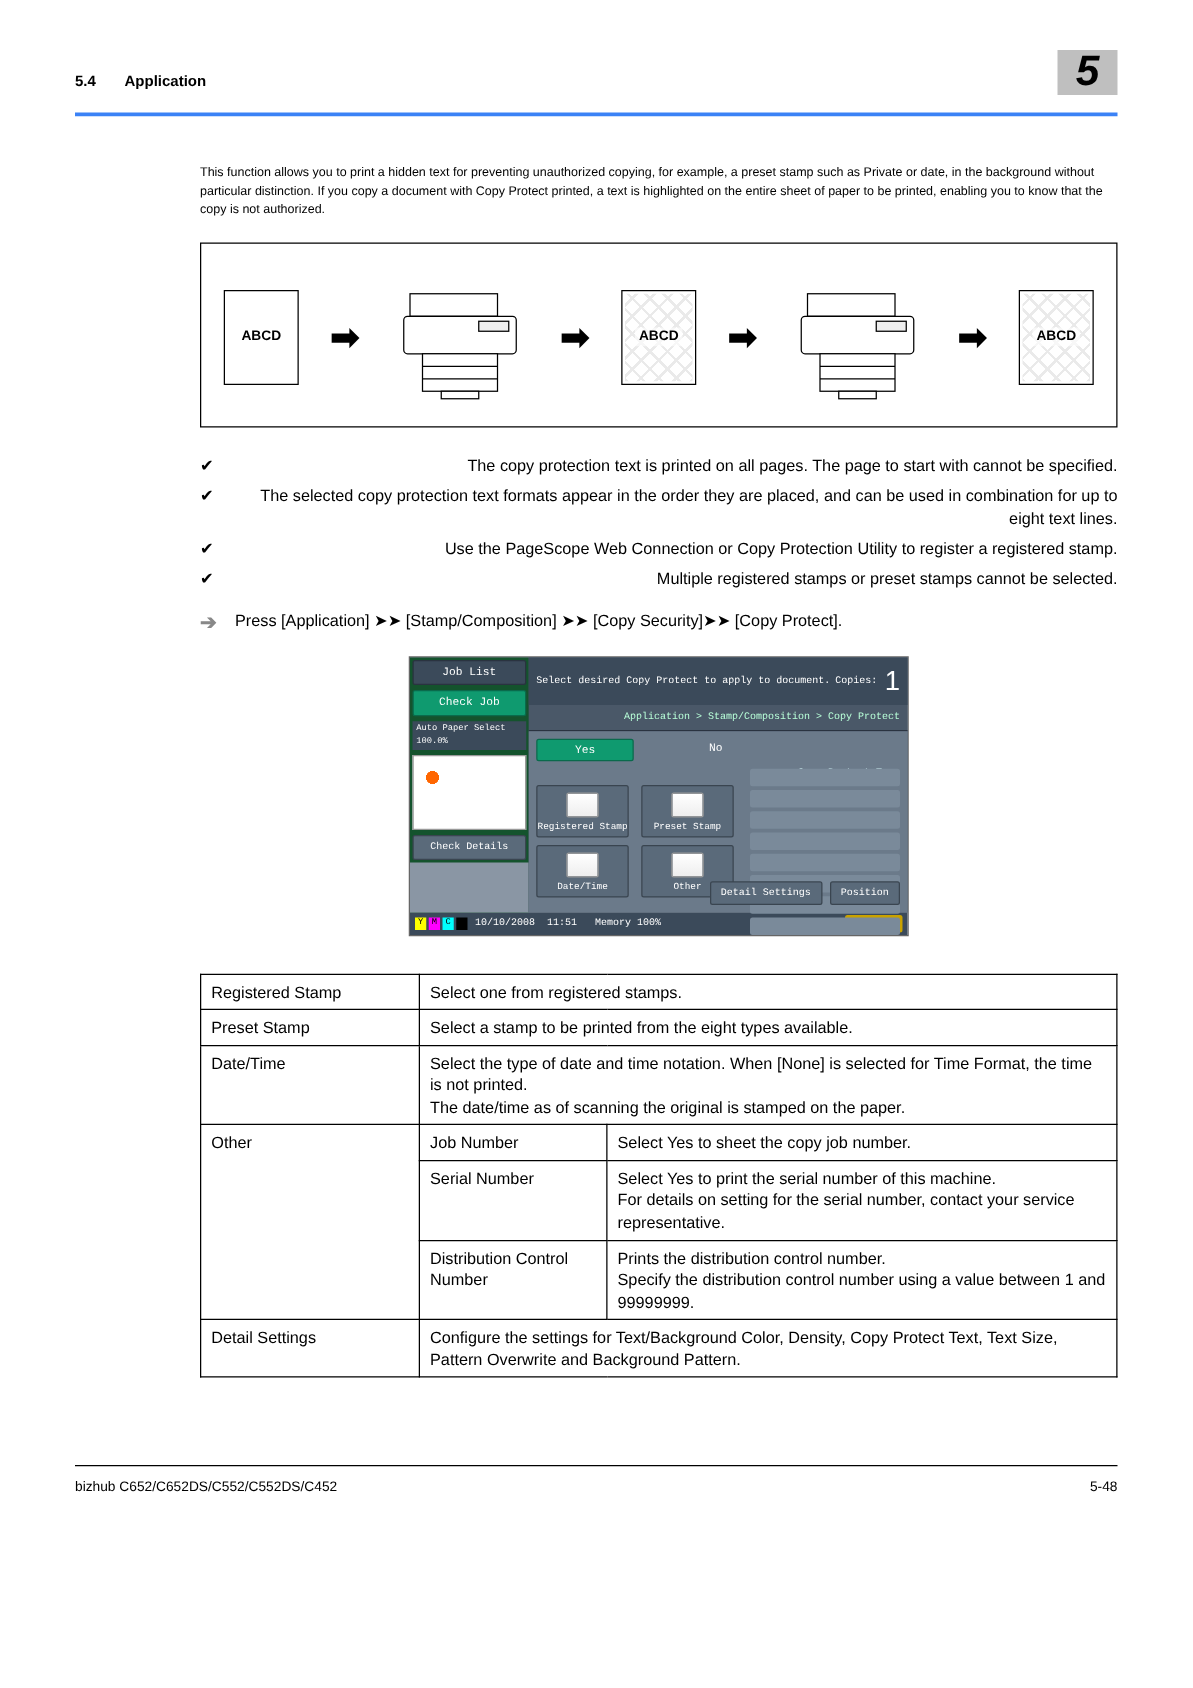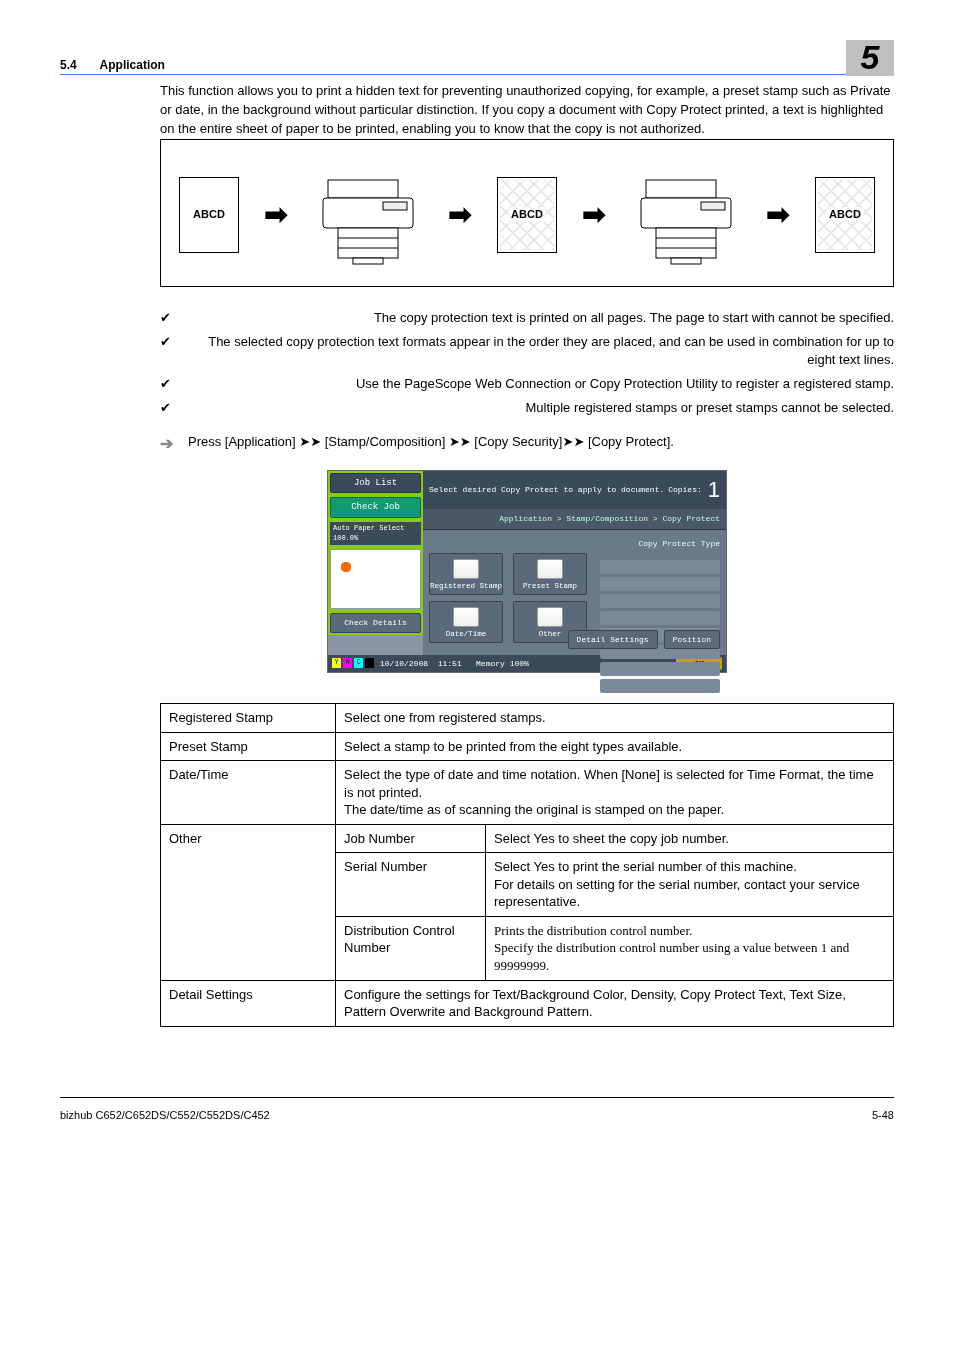--- a/index.html
+++ b/index.html
@@ -9,42 +9,42 @@
     color: #000;
     background: #fff;
     width: 954px;
     margin: 0 auto;
     padding: 40px 60px 30px 60px;
     line-height: 1.4;
   }
   .header-row {
     display: flex;
     align-items: flex-end;
-    border-bottom: 1px solid #3b82f6;
-    padding-bottom: 0;
-    margin-bottom: 7px;
+    border-bottom: 3px solid #3b82f6;
+    padding-bottom: 16px;
+    margin-bottom: 39px;
   }
   .header-left { font-size: 12px; font-weight: bold; }
   .header-left .secnum { margin-right: 20px; }
   .header-spacer { flex: 1; }
   .chapter-badge {
     background: #bfbfbf;
     color: #000;
     font-size: 34px;
     font-weight: bold;
     width: 48px;
     text-align: center;
     line-height: 1;
     padding: 0 4px 2px 4px;
     font-style: italic;
     margin-bottom: -2px;
   }
   .content { margin-left: 100px; }
   h2.feature-title { font-size: 19px; font-weight: bold; margin-bottom: 12px; }
-  p.intro { font-size: 13px; line-height: 1.45; }
+  p.intro { font-size: 10px; margin-bottom: 18px; line-height: 1.45; }
 
   
   .diagram-box {
     border: 1px solid #000;
     padding: 20px 18px 16px 18px;
     margin-bottom: 22px;
     display: flex;
     align-items: center;
     justify-content: space-between;
     gap: 20px;
@@ -104,21 +104,21 @@
     width: 400px;
     margin: 0 auto 30px auto;
     border: 1px solid #666;
     font-family: "Courier New", monospace;
     font-size: 9px;
     color: #fff;
   }
   .sm-top { display: flex; background: #3b4a5a; }
   .sm-left {
     width: 95px;
-    background: #84cc16;
+    background: #14532d;
     display: flex; flex-direction: column;
   }
   .sm-joblist { background: #3b4a5a; color: #fff; text-align: center; padding: 3px 2px; border: 1px solid #2a3340; margin: 2px; border-radius: 2px; }
   .sm-checkjob { background: #0f9a6f; color: #fff; text-align: center; padding: 3px 2px; border: 1px solid #0a6a4c; margin: 2px; border-radius: 2px; }
   .sm-auto { background: #3b4a5a; color: #fff; font-size: 7px; padding: 2px 3px; margin: 2px; }
   .sm-preview { background: #fff; height: 60px; margin: 2px; border: 1px solid #999; position: relative; }
   .sm-preview::after{
     content:""; position:absolute; left:6px; top:8px; width:18px; height:18px;
     background: radial-gradient(circle, #f60 40%, transparent 41%);
   }
@@ -248,20 +248,24 @@
         <div style="flex:1; background:#8a96a4;"></div>
       </div>
       <div class="sm-right">
         <div class="sm-header">
           <span>Select desired Copy Protect to apply to document.</span>
           <span class="copies">Copies:</span>
           <span class="cnum">1</span>
         </div>
         <div class="sm-crumb">Application &gt; Stamp/Composition &gt; Copy Protect</div>
         <div class="sm-body">
+          <div class="sm-yn">
+            <div class="sm-yes">Yes</div>
+            <div class="sm-no">No</div>
+          </div>
           <div class="sm-section-label">Copy Protect Type</div>
           <div class="sm-btnrow">
             <div class="sm-btn">Registered Stamp</div>
             <div class="sm-btn">Preset Stamp</div>
           </div>
           <div class="sm-btnrow">
             <div class="sm-btn">Date/Time</div>
             <div class="sm-btn">Other</div>
           </div>
           <div class="sm-rightcol">
@@ -316,21 +320,21 @@
       <td class="k2">Job Number</td>
       <td>Select Yes to sheet the copy job number.</td>
     </tr>
     <tr>
       <td class="k2">Serial Number</td>
       <td style="white-space:pre-line;">Select Yes to print the serial number of this machine.
 For details on setting for the serial number, contact your service representative.</td>
     </tr>
     <tr>
       <td class="k2">Distribution Control Number</td>
-      <td style="white-space:pre-line;font-family:Liberation Serif, serif;">Prints the distribution control number.
+      <td style="white-space:pre-line;">Prints the distribution control number.
 Specify the distribution control number using a value between 1 and 99999999.</td>
     </tr>
     <tr>
       <td class="k">Detail Settings</td>
       <td colspan="2">Configure the settings for Text/Background Color, Density, Copy Protect Text, Text Size, Pattern Overwrite and Background Pattern.</td>
     </tr>
   </tbody>
     </table>
 
 </div>

